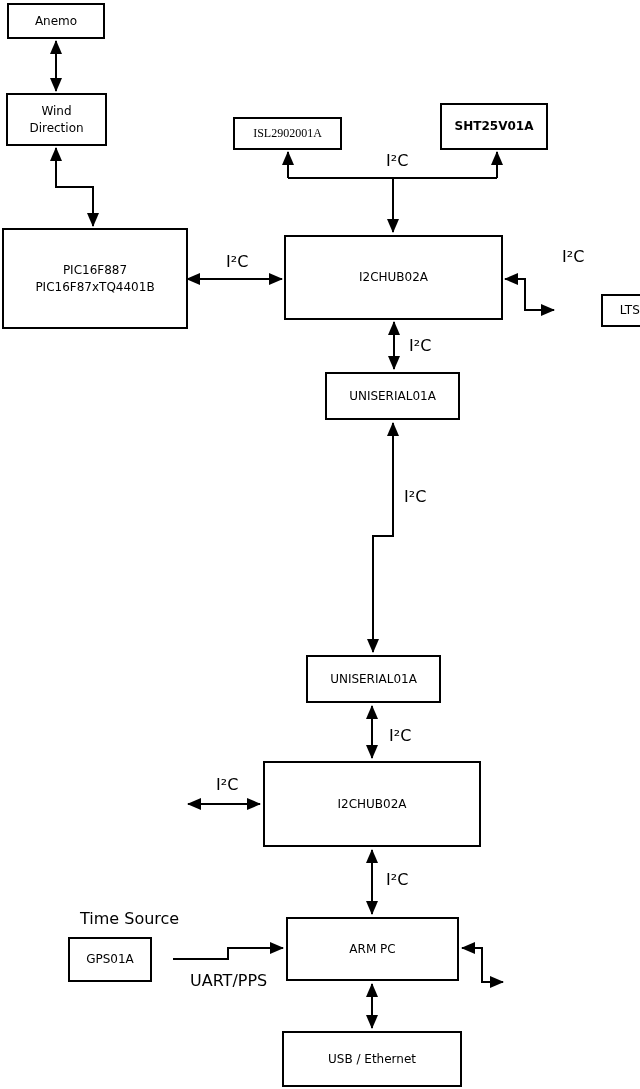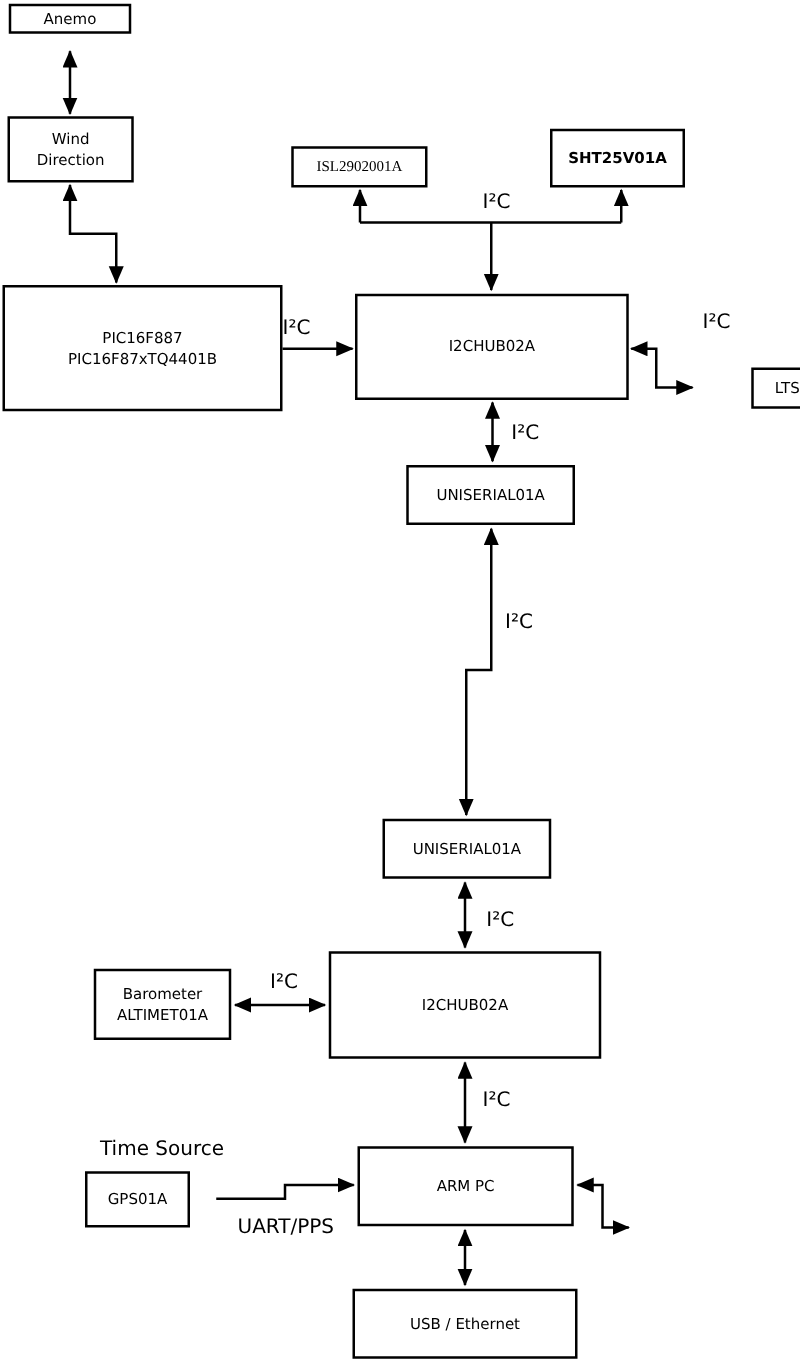--- a/index.html
+++ b/index.html
@@ -74,30 +74,30 @@
       <path d="M 372,850 V 914" marker-start="url(#as)" marker-end="url(#ae)"></path>
 
       <path d="M 173,959 H 228 V 948 H 283" marker-end="url(#ae)"></path>
 
       <path d="M 462,948 H 482 V 982 H 503" marker-start="url(#as)" marker-end="url(#ae)"></path>
 
       <path d="M 372,984 V 1028" marker-start="url(#as)" marker-end="url(#ae)"></path>
     </g>
   </svg>
 
-  <div class="node" style="left:7px;top:3px;width:98px;height:24px;">
+  <div class="node" style="left:7px;top:3px;width:98px;height:36px;">
     <span>Anemo</span>
   </div>
 
   <div class="node" style="left:6px;top:93px;width:101px;height:53px;">
     <span>Wind</span>
     <span>Direction</span>
   </div>
 
-  <div class="node" style="left:2px;top:228px;width:224px;height:101px;">
+  <div class="node" style="left:2px;top:228px;width:186px;height:101px;">
     <span>PIC16F887</span>
     <span>PIC16F87xTQ4401B</span>
   </div>
 
   <div class="node" style="left:233px;top:117px;width:109px;height:33px;font-family:Liberation Serif, serif;">
     <span>ISL2902001A</span>
   </div>
 
   <div class="node" style="left:440px;top:103px;width:108px;height:47px;font-weight:bold;">
     <span>SHT25V01A</span>
@@ -116,24 +116,20 @@
   </div>
 
   <div class="node" style="left:306px;top:655px;width:135px;height:48px;">
     <span>UNISERIAL01A</span>
   </div>
 
   <div class="node" style="left:263px;top:761px;width:218px;height:86px;">
     <span>I2CHUB02A</span>
   </div>
 
-  <div class="node" style="left:75px;top:775px;width:110px;height:57px;">
-    <span>Barometer</span>
-    <span>ALTIMET01A</span>
-  </div>
 
   <div class="node" style="left:68px;top:937px;width:84px;height:45px;">
     <span>GPS01A</span>
   </div>
 
   <div class="node" style="left:286px;top:917px;width:173px;height:64px;">
     <span>ARM PC</span>
   </div>
 
 

